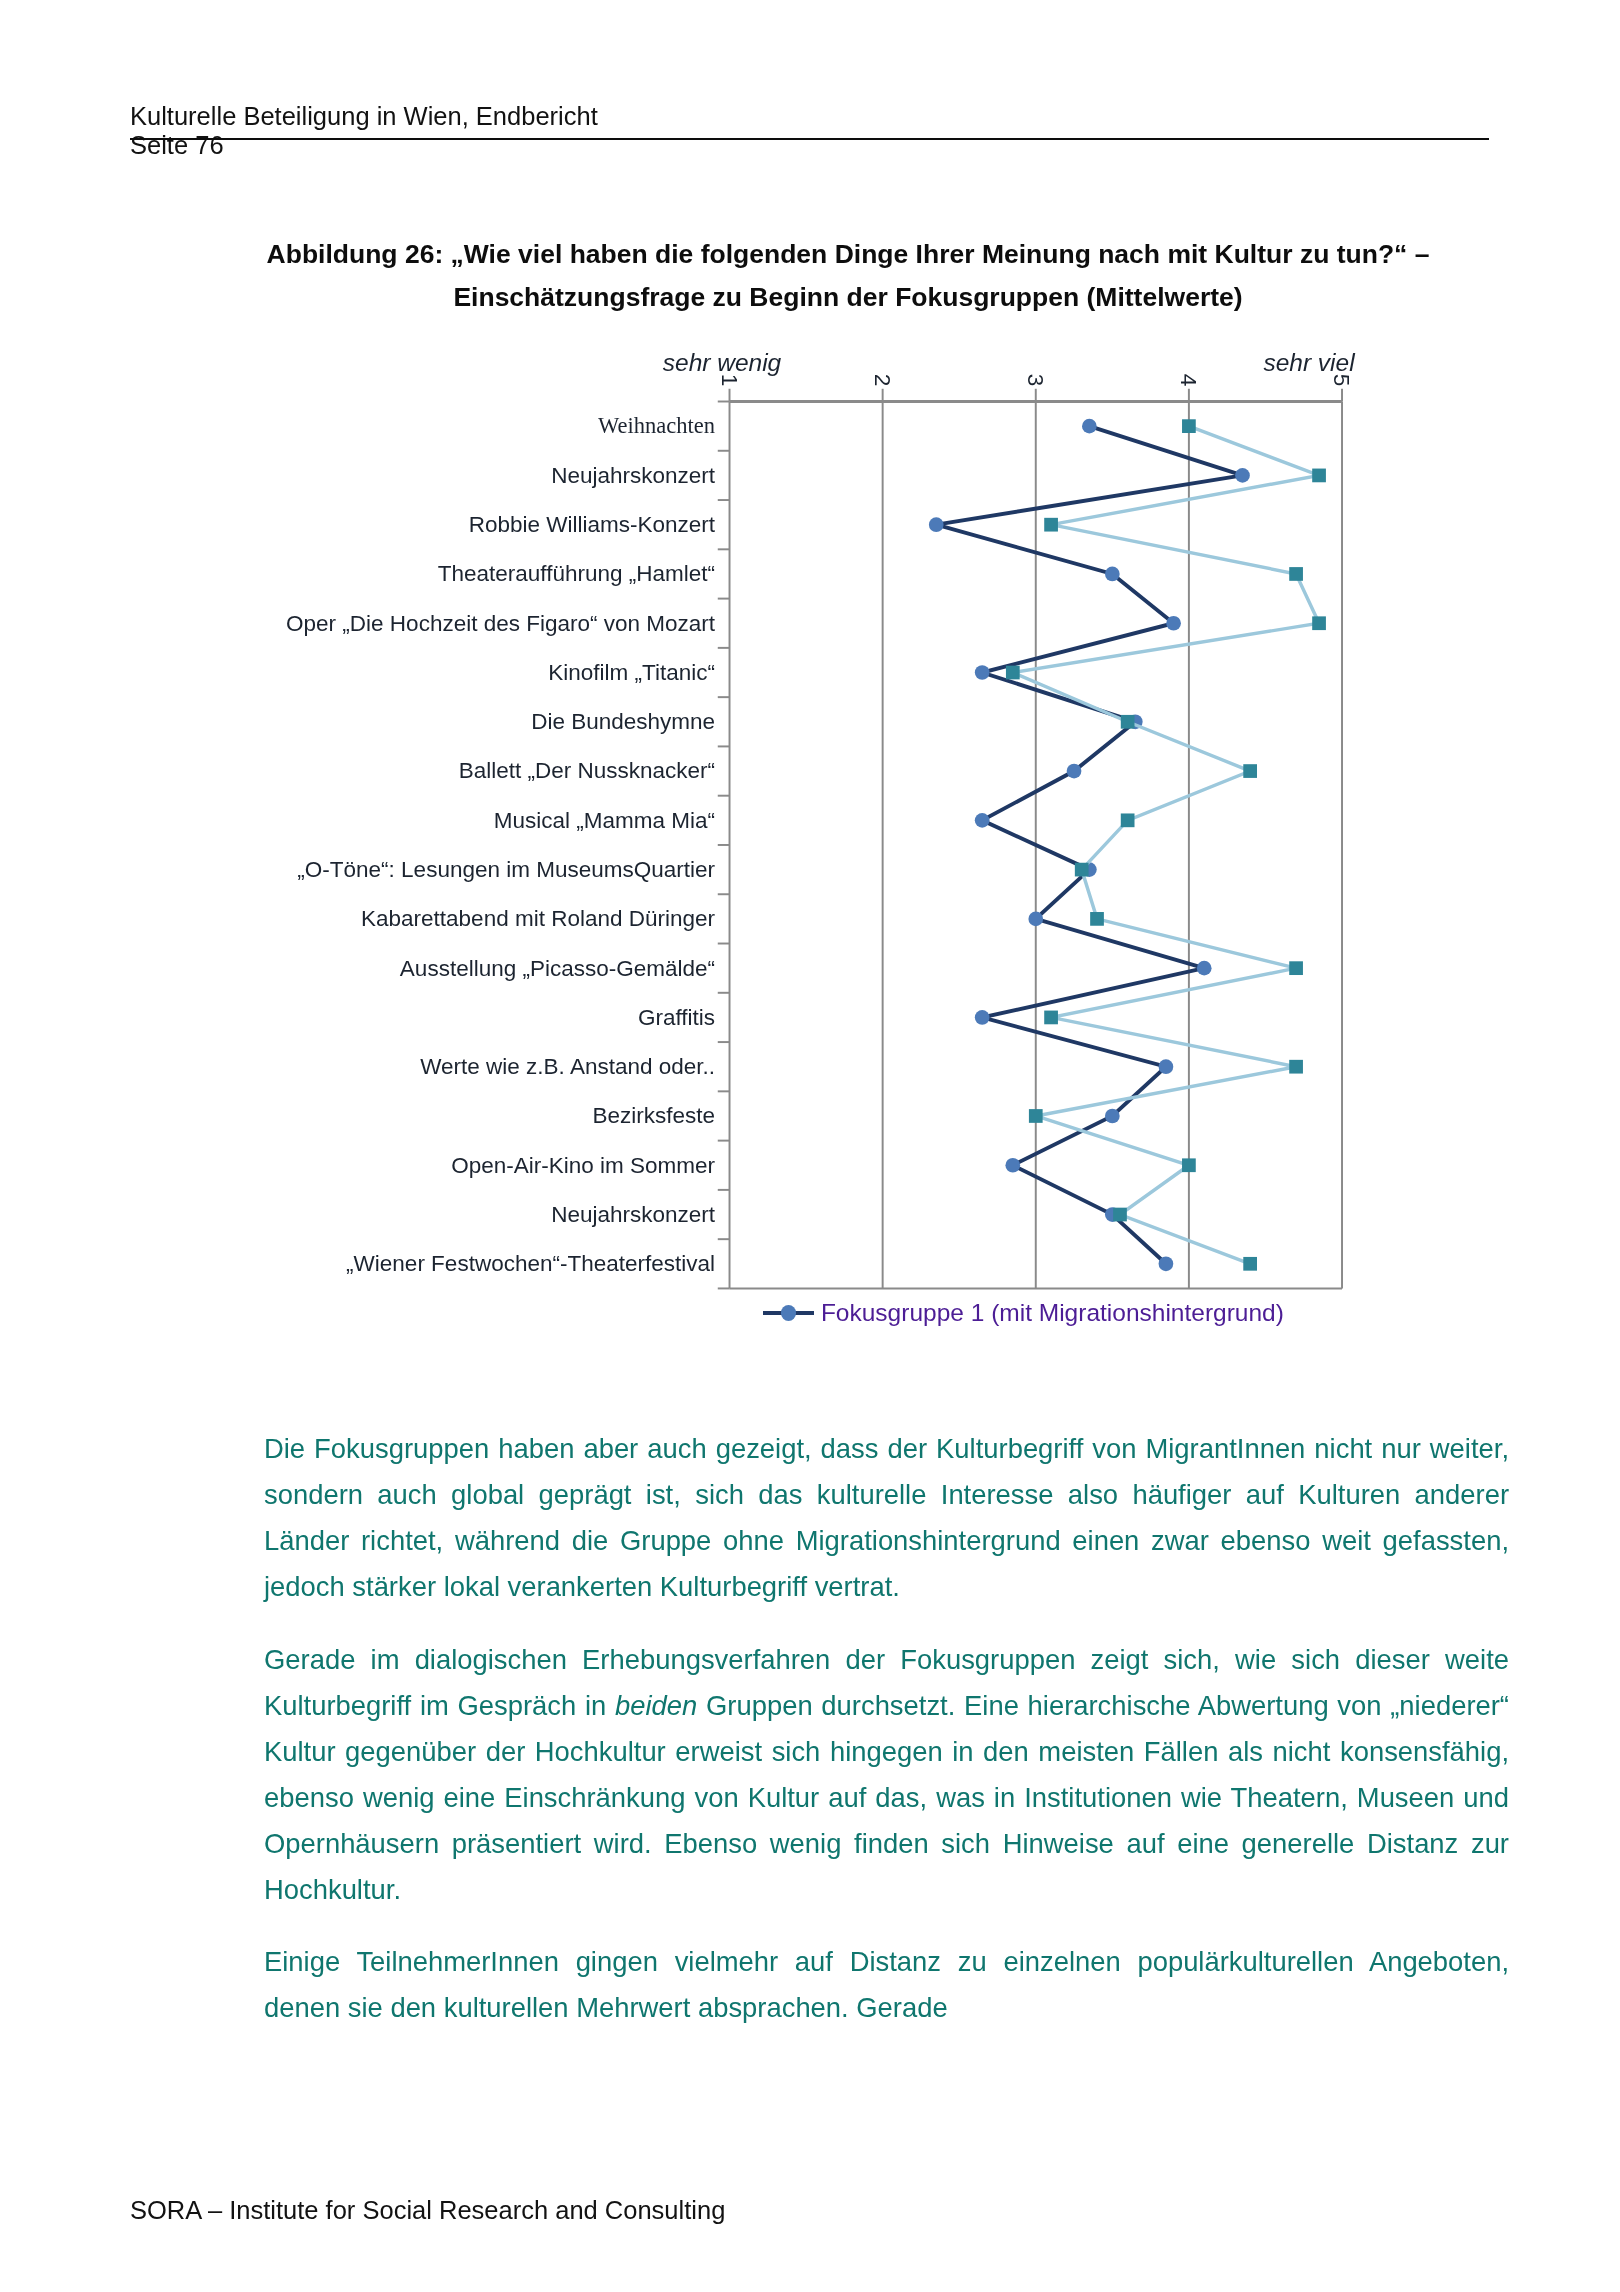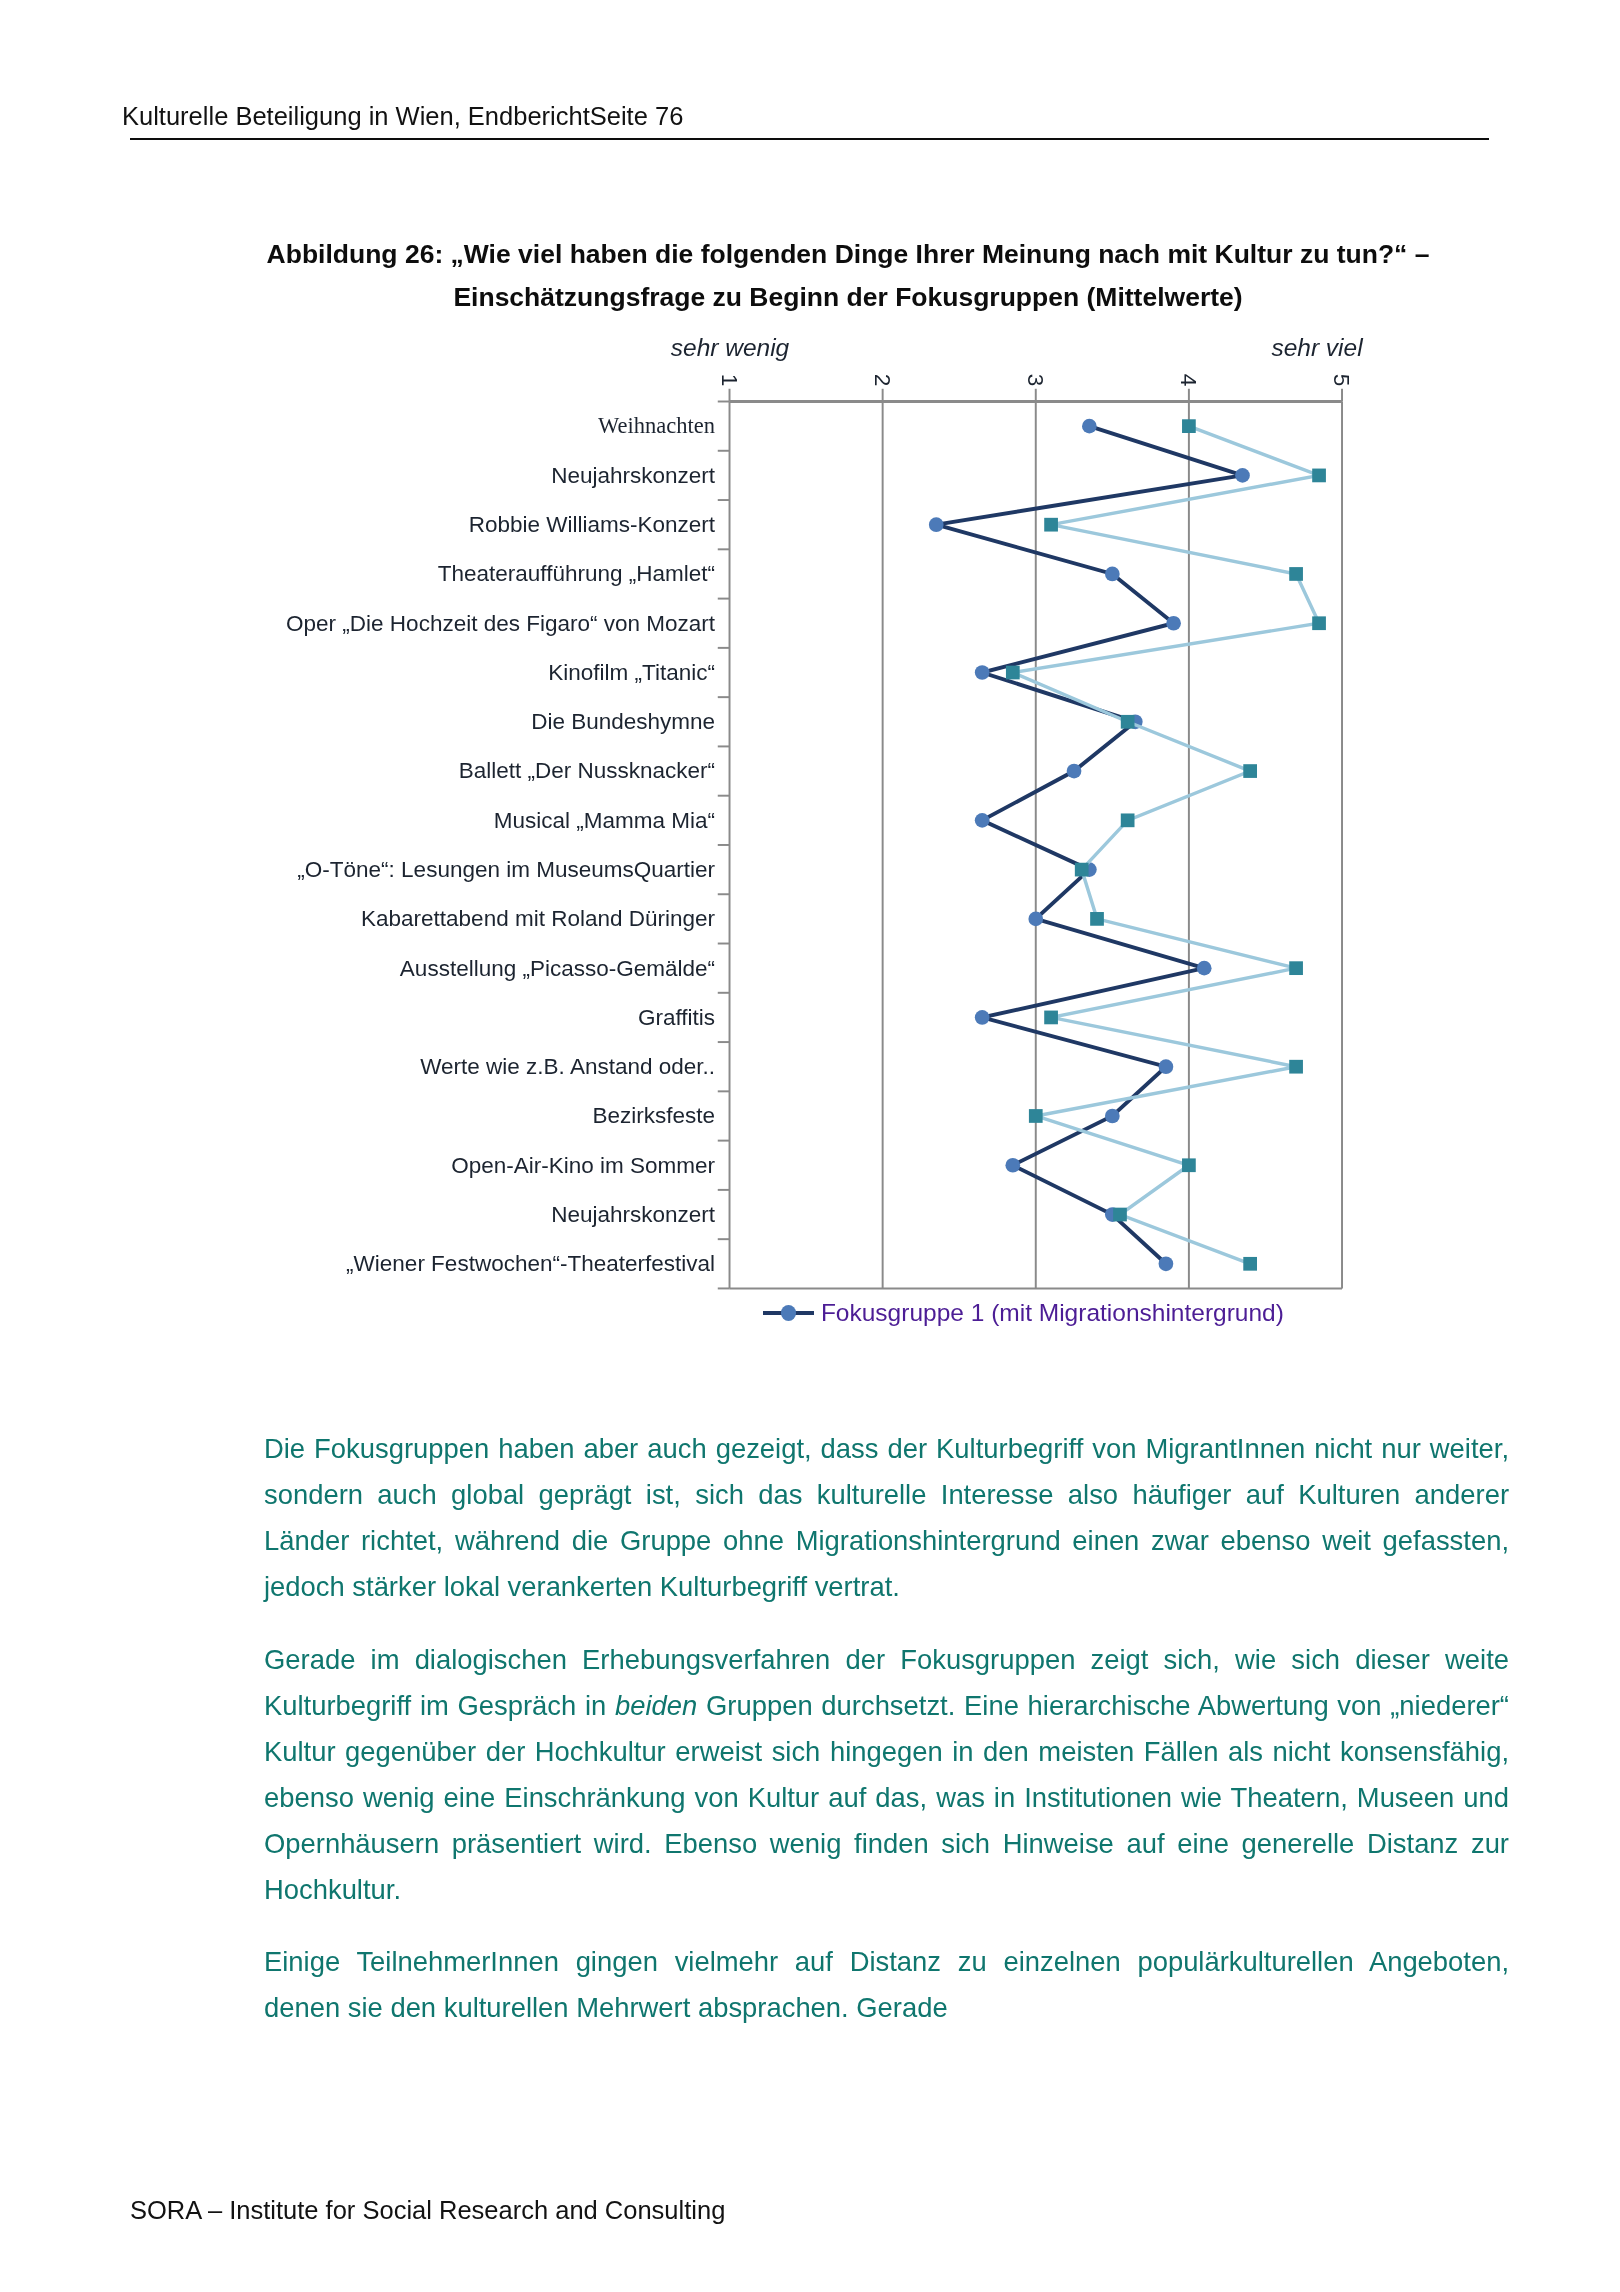--- a/index.html
+++ b/index.html
@@ -7,38 +7,38 @@
     position:relative;
     width:1620px;height:2293px;
     background:#ffffff;
     font-family:"Liberation Sans", sans-serif;
     color:#000;
     overflow:hidden;
     margin:0 auto;
   }
   
   .header{
-    position:absolute;left:122px;top:102px;width:1359px;
-    display:flex;justify-content:flex-start;align-items:baseline;
-    font-size:25.5px;color:#121212;
+    position:absolute;left:130px;top:102px;width:1359px;
+    display:flex;justify-content:center;align-items:baseline;
+    font-size:25.5px;color:#121212;flex-direction:column;
   }
   .header-rule{
     position:absolute;left:130px;top:138px;width:1359px;height:0;
     border-top:2.9px solid #0d0d0d;
   }
   
   .caption{
     position:absolute;left:260px;top:233px;width:1176px;
     font-size:26.5px;font-weight:bold;line-height:43px;text-align:center;color:#0d0d0d;
   }
   
   .figure{position:absolute;left:0;top:323px;width:1620px;height:1078px;}
   .axis-end-label{
-    position:absolute;top:11px;transform:translateX(-50%);
-    font-style:italic;font-size:24.5px;color:#1c2430;white-space:nowrap;margin-left:8px;
+    position:absolute;top:26px;transform:translateX(-50%);
+    font-style:italic;font-size:24.5px;color:#1c2430;white-space:nowrap;
   }
   .cat-label{
     position:absolute;left:147px;width:568px;height:49px;
     display:flex;align-items:center;justify-content:flex-end;
     font-size:22.5px;color:#1c2430;white-space:nowrap;
   }
   .chart-svg{position:absolute;left:608px;top:0;}
   
   .legend{position:absolute;left:763px;top:976px;}
   .legend-row{display:flex;align-items:center;margin-bottom:8.8px;}

